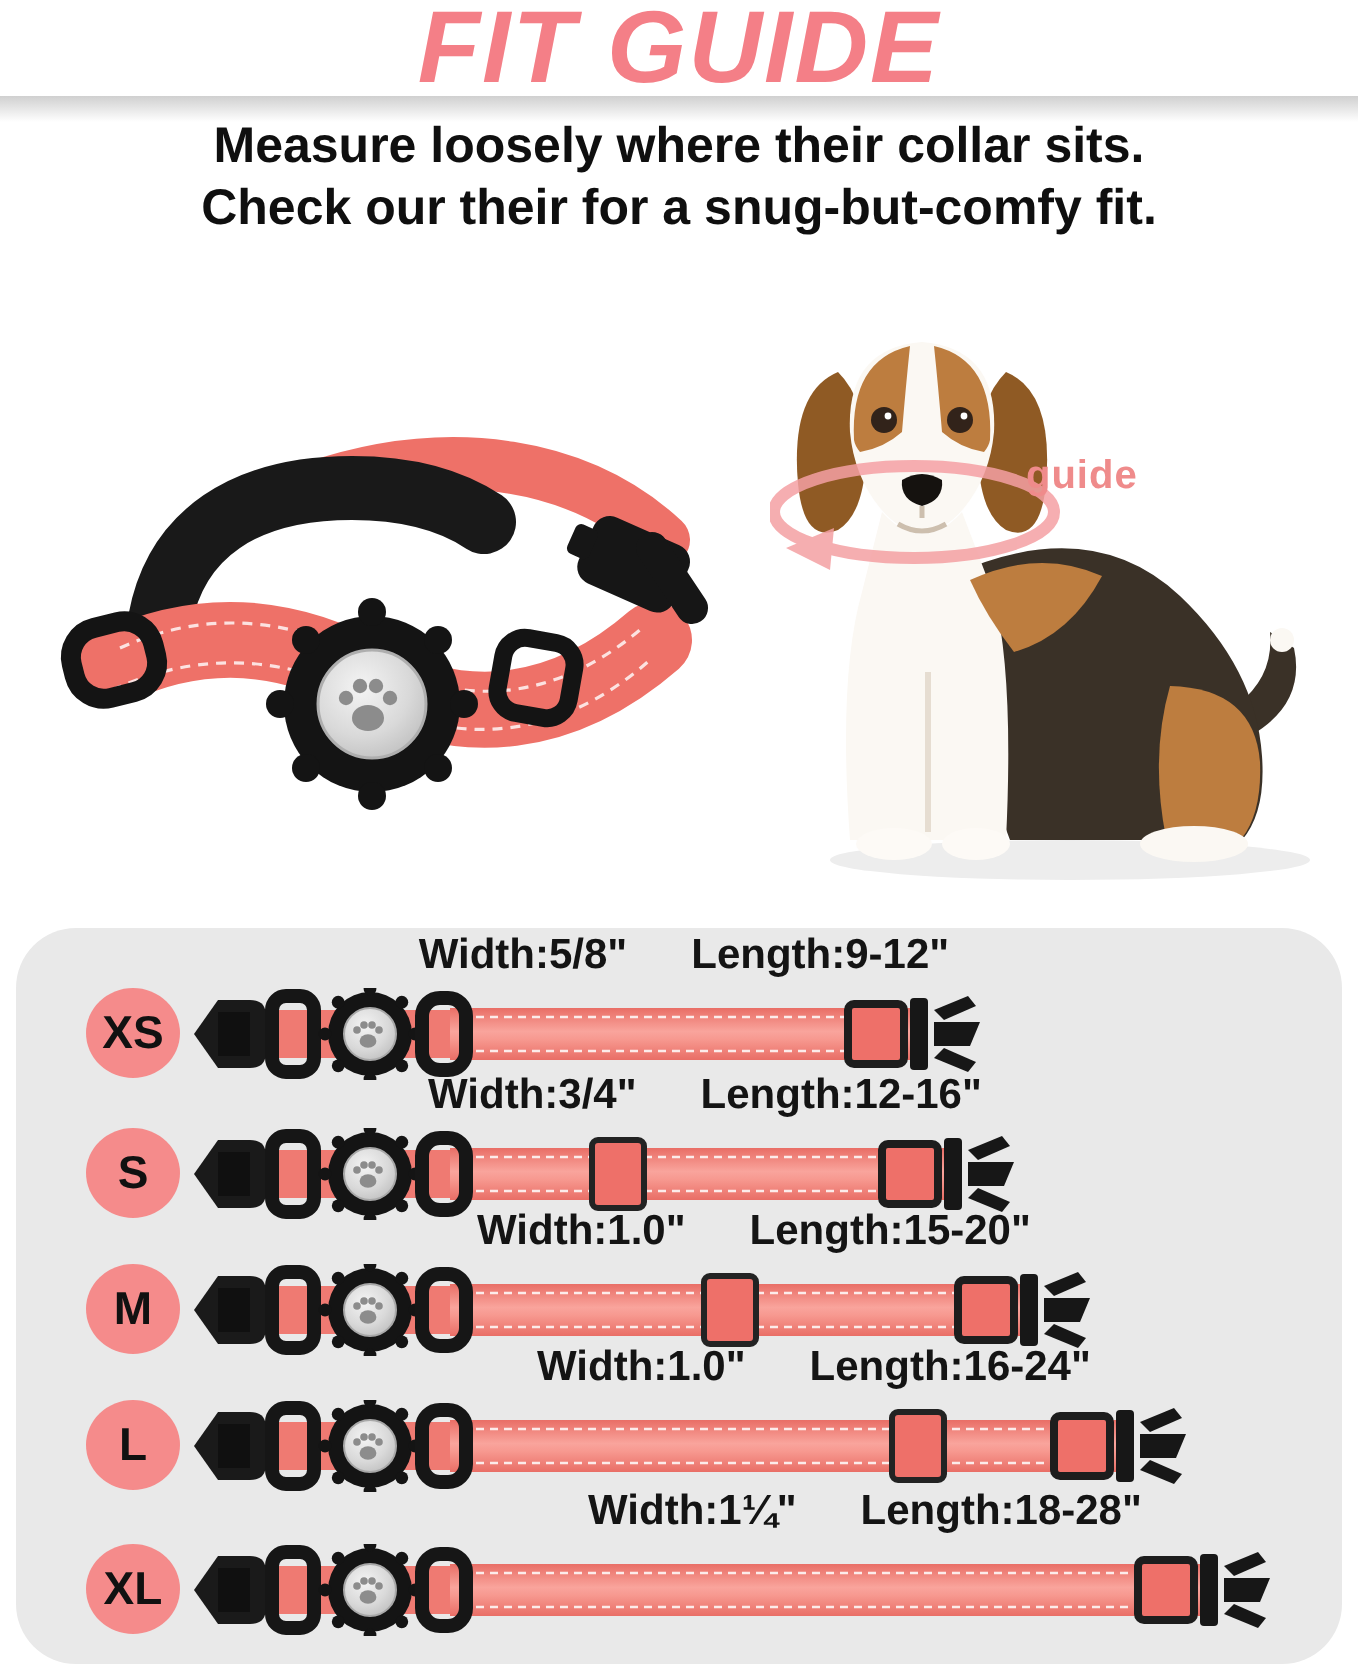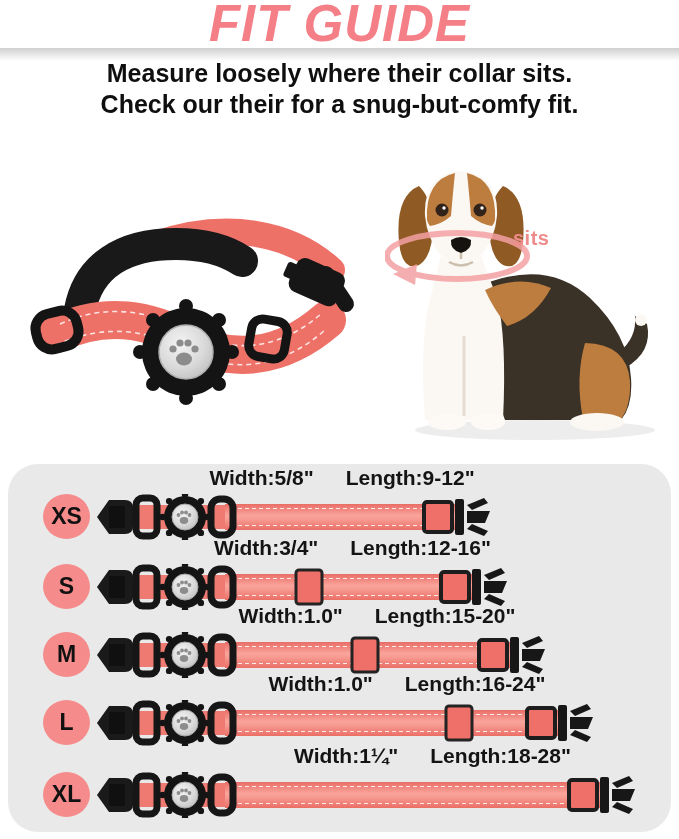--- a/index.html
+++ b/index.html
@@ -135,21 +135,21 @@
   <circle cx="59" cy="70" r="1.7" fill="#fff"></circle>
   <circle cx="97" cy="70" r="1.7" fill="#fff"></circle>
   <path d="M66 102 Q76 96 86 102 Q87 112 76 115 Q65 112 66 102 Z" fill="#15120f"></path>
   <path d="M76 115 L76 121 M64 124 Q76 131 88 124" stroke="#cdbfae" stroke-width="2.5" fill="none"></path>
 
   <g opacity=".85">
     <ellipse cx="72" cy="118" rx="70" ry="23" fill="none" stroke="#f4a0a3" stroke-width="6"></ellipse>
     <path d="M32 126 L8 136 L30 147 Z" fill="#f4a0a3"></path>
   </g>
 </svg>
-<span class="neck-label">sits</span>
+<span class="neck-label">guide</span>
 
 <div class="panel">
 
   <div class="size-row r0">
     <div class="size-badge">XS</div>
     <div class="spec-line">
       <span>Width:5/8"</span><span class="len">Length:9-12"</span>
     </div>
     <svg class="collar-svg" width="395" height="46" viewBox="0 0 395 46">
         <defs>

